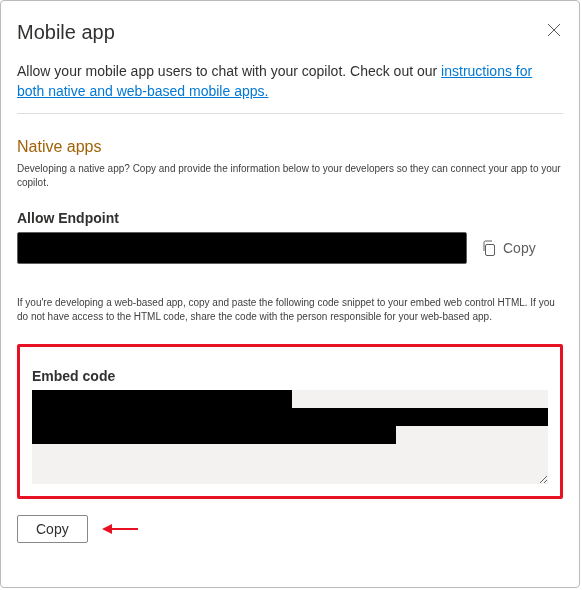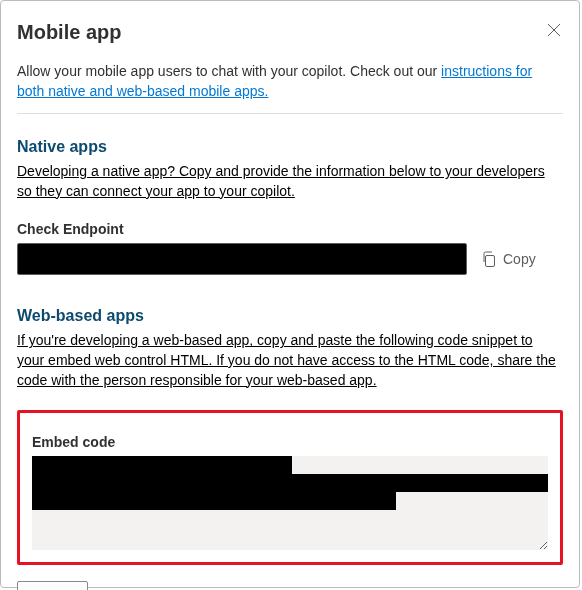--- a/index.html
+++ b/index.html
@@ -25,21 +25,21 @@
       position: relative;
     }
     .header-row {
       display: flex;
       justify-content: space-between;
       align-items: flex-start;
       margin-bottom: 18px;
     }
     .title {
       font-size: 20px;
-      font-weight: 700;
+      font-weight: 400;
       color: #323130;
     }
     .close-btn {
       background: none;
       border: none;
       cursor: pointer;
       padding: 2px;
       color: #605e5c;
     }
     .intro {
@@ -52,30 +52,29 @@
       color: #0078d4;
       text-decoration: underline;
     }
     .divider {
       border: none;
       border-top: 1px solid #e1dfdd;
       margin-bottom: 24px;
     }
     .section-title {
       font-size: 16px;
-      font-weight: 700;
+      font-weight: 400;
       margin-bottom: 6px;
-      color: #0c4a6e;
+      color: #a16207;
     }
     .section-desc {
-      font-size: 14px;
-      color: #000000;
+      font-size: 10px;
+      color: #404040;
       line-height: 1.4;
       margin-bottom: 20px;
-      text-decoration: underline;
     }
     .field-label {
       font-size: 14px;
       font-weight: 600;
       margin-bottom: 6px;
       display: block;
       color: #323130;
     }
     .token-row {
       display: flex;
@@ -165,33 +164,32 @@
 
   <p class="intro">
     <span>Allow your mobile app users to chat with your copilot. Check out our </span><a href="#">instructions for both native and web-based mobile apps.</a>
   </p>
 
   <hr class="divider">
 
   <h2 class="section-title">Native apps</h2>
   <p class="section-desc">Developing a native app? Copy and provide the information below to your developers so they can connect your app to your copilot.</p>
 
-  <label class="field-label">Check Endpoint</label>
+  <label class="field-label">Allow Endpoint</label>
   <div class="token-row">
     <input class="token-input" type="text" value="" style="">
     <button class="copy-link">
       <svg width="16" height="16" viewBox="0 0 16 16" fill="none">
         <rect x="4.5" y="4.5" width="9" height="11" rx="1.5" stroke="#605e5c" stroke-width="1"></rect>
         <path d="M3 11 V2.5 A1.5 1.5 0 0 1 4.5 1 H11" stroke="#605e5c" stroke-width="1" fill="none"></path>
       </svg>
       <span>Copy</span>
     </button>
   </div>
 
-  <h2 class="section-title">Web-based apps</h2>
   <p class="section-desc">If you're developing a web-based app, copy and paste the following code snippet to your embed web control HTML. If you do not have access to the HTML code, share the code with the person responsible for your web-based app.</p>
 
   <div class="embed-block">
     <label class="field-label">Embed code</label>
     <div class="redact-wrap">
       <div class="redact-line r1"></div>
       <div class="redact-line r2"></div>
       <div class="redact-line r3"></div>
     </div>
   </div>

